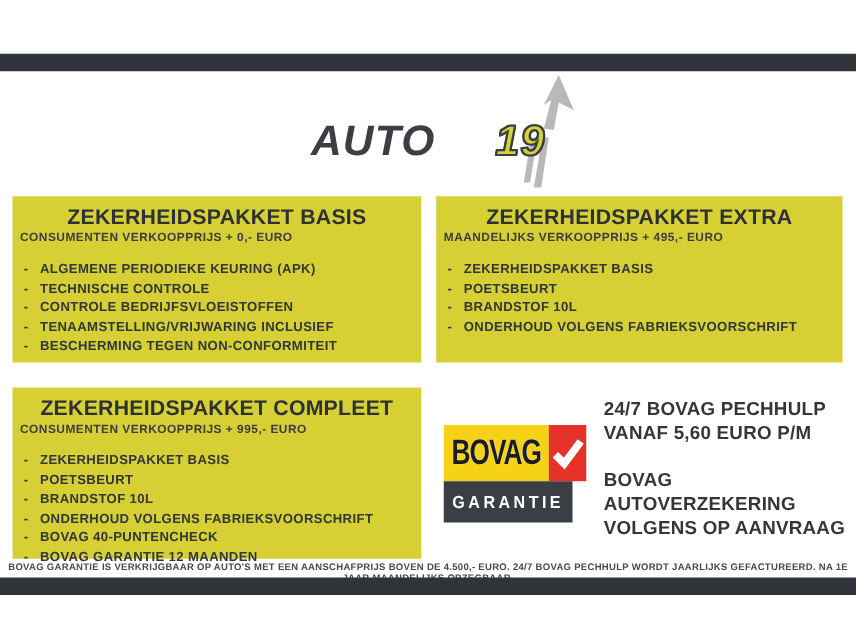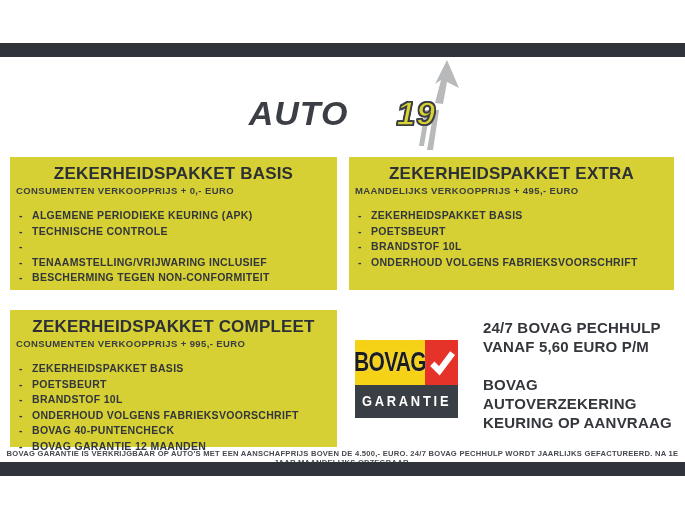--- a/index.html
+++ b/index.html
@@ -52,21 +52,21 @@
   .panel li .dash{width:22px;padding-left:9px;box-sizing:border-box;flex:none;}
 
   
   .bovag-zone{position:absolute;left:349px;top:310px;width:336px;height:137px;}
   .bovag-logo{
     position:absolute;left:6px;top:30px;width:103px;height:78px;
     display:flex;flex-direction:column;
   }
   .bovag-top{display:flex;height:52px;}
   .bovag-yellow{
-    width:70px;background:#f6d217;display:flex;align-items:center;justify-content:center;
+    width:84px;background:#f6d217;display:flex;align-items:center;justify-content:center;
   }
   .bovag-yellow span{
     font-weight:bold;font-size:27px;color:#1d1d1b;
     transform:scaleX(0.78) scaleY(1.05);letter-spacing:-1px;
     text-shadow:0 0 1px #fff;
   }
   .bovag-red{
     width:33px;background:#e5332a;display:flex;align-items:center;justify-content:center;
   }
   .bovag-dark{
@@ -111,20 +111,21 @@
       <li>
         <span class="dash">-</span>
         <span>ALGEMENE PERIODIEKE KEURING (APK)</span>
       </li>
       <li>
         <span class="dash">-</span>
         <span>TECHNISCHE CONTROLE</span>
       </li>
       <li>
         <span class="dash">-</span>
+        <span>CONTROLE BEDRIJFSVLOEISTOFFEN</span>
       </li>
       <li>
         <span class="dash">-</span>
         <span>TENAAMSTELLING/VRIJWARING INCLUSIEF</span>
       </li>
       <li>
         <span class="dash">-</span>
         <span>BESCHERMING TEGEN NON-CONFORMITEIT</span>
       </li>
     </ul>
@@ -200,20 +201,20 @@
       <span>GARANTIE</span>
     </div>
   </div>
   <div class="bovag-text">
     <div class="block">
       <div>24/7 BOVAG PECHHULP</div>
       <div>VANAF 5,60 EURO P/M</div>
     </div>
     <div class="block">
       <div>BOVAG AUTOVERZEKERING</div>
-      <div>KEURING OP AANVRAAG</div>
+      <div>VOLGENS OP AANVRAAG</div>
     </div>
   </div>
 </div>
 
 <div class="disclaimer">BOVAG GARANTIE IS VERKRIJGBAAR OP AUTO'S MET EEN AANSCHAFPRIJS BOVEN DE 4.500,- EURO. 24/7 BOVAG PECHHULP WORDT JAARLIJKS GEFACTUREERD. NA 1E JAAR MAANDELIJKS OPZEGBAAR.</div>
 
 <div class="bar bottom"></div>
 
 </body></html>

